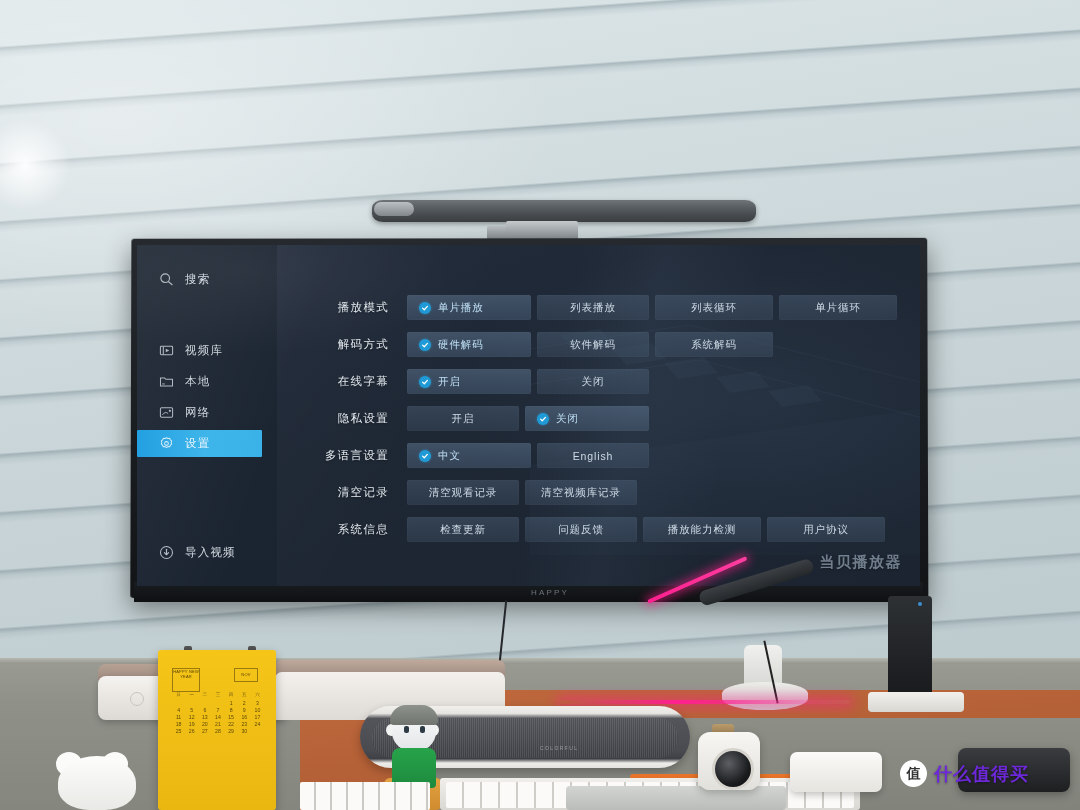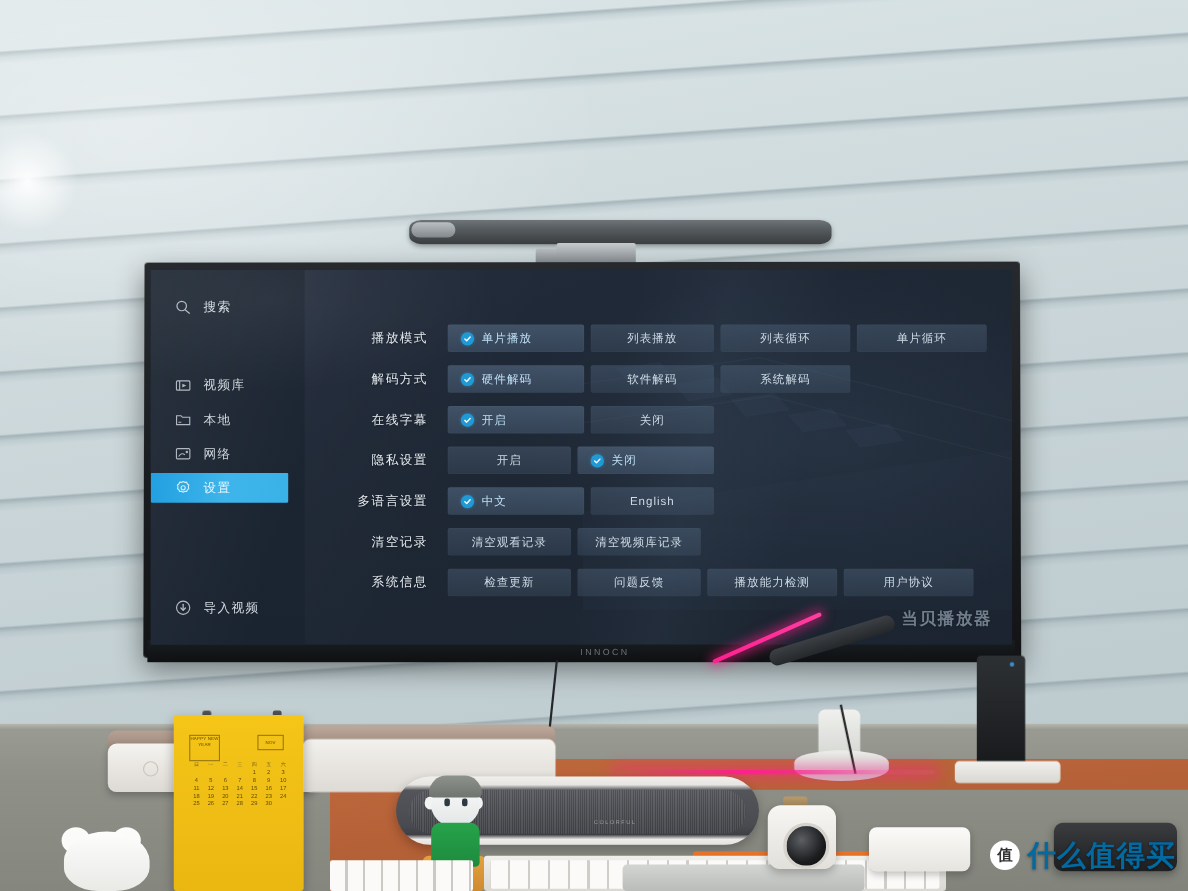--- a/index.html
+++ b/index.html
@@ -348,21 +348,21 @@
   
   .watermark{
     position:absolute;left:900px;top:760px;display:flex;align-items:center;gap:7px;
   }
   .wm-badge{
     width:27px;height:27px;border-radius:50%;background:#fff;
     display:flex;align-items:center;justify-content:center;
     font-size:14px;color:#333;font-weight:bold;
   }
   .wm-text{
-    font-size:26px;color:#0369a1;letter-spacing:1px;font-weight:bold;
+    font-size:18px;color:#6d28d9;letter-spacing:1px;font-weight:bold;
     text-shadow:0 1px 3px rgba(0,0,0,.45);
   }
 </style>
 </head>
 <body>
 
 <div id="scene">
 
   <div class="wall"></div>
   <div class="wall-sheen"></div>
@@ -373,21 +373,21 @@
   <div class="desk-mat"></div>
   <div class="desk-mat2"></div>
 
   <div class="light-bar"></div>
   <div class="light-bar-cap"></div>
   <div class="light-mount-arm"></div>
   <div class="light-mount"></div>
 
   <div class="monitor-frame"></div>
   <div class="monitor-chin"></div>
-  <div class="monitor-brand">INNOCN</div>
+  <div class="monitor-brand">HAPPY</div>
 
   <div class="screen">
 
     <svg class="bg-chevrons" viewBox="0 0 400 240">
       <g fill="none" stroke="#7fa8cc" stroke-opacity="0.10" stroke-width="1.2">
         <path d="M-40 40 L160 10 L400 70"></path>
         <path d="M-40 75 L170 45 L400 105"></path>
       </g>
       <g fill="#6f95b8" fill-opacity="0.10">
         <path d="M30 20 L70 14 L84 30 L44 36 Z"></path>

